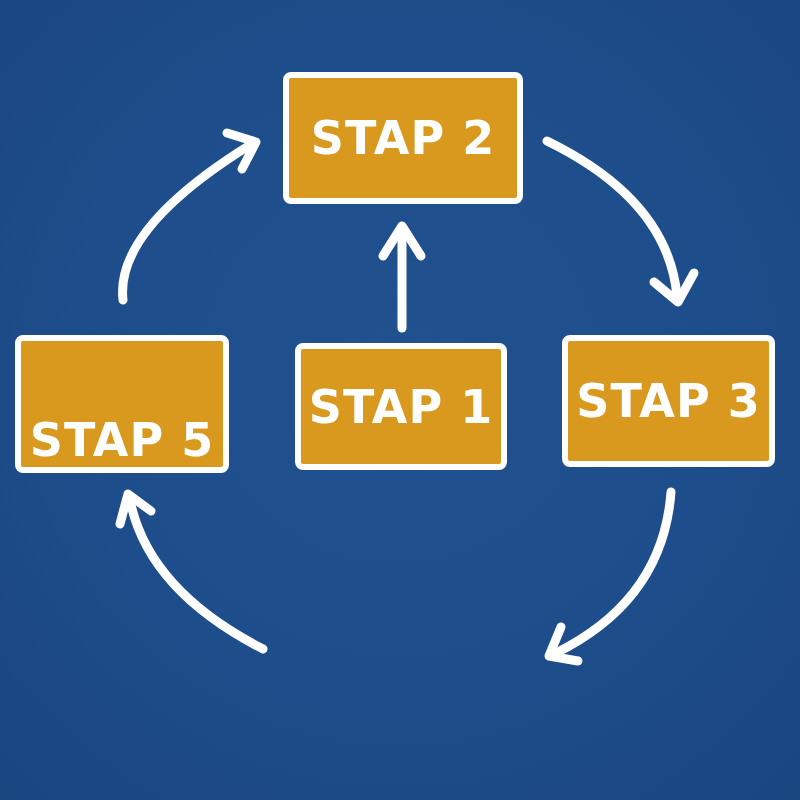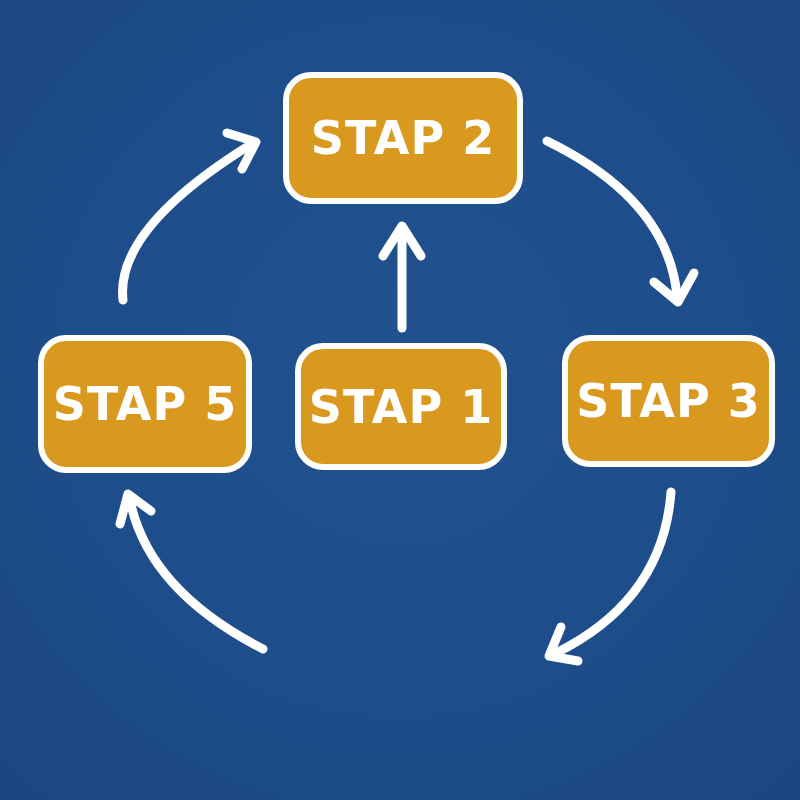--- a/index.html
+++ b/index.html
@@ -19,38 +19,38 @@
     left: 0;
     top: 0;
     width: 800px;
     height: 800px;
     pointer-events: none;
   }
   .step-box {
     position: absolute;
     background: #D9991F;
     border: 6px solid #FFFFFF;
-    border-radius: 28px;
+    border-radius: 8px;
     box-sizing: border-box;
     display: flex;
     align-items: center;
     justify-content: center;
   }
   .step-label {
     color: #FFFFFF;
     font-weight: bold;
     font-size: 46px;
     letter-spacing: 1px;
     white-space: nowrap;
     user-select: none;
   }
   .box-top    { left: 283px; top: 72px;  width: 240px; height: 132px; }
   .box-center { left: 295px; top: 343px; width: 212px; height: 127px; }
   .box-right  { left: 562px; top: 335px; width: 213px; height: 132px; }
-  .box-left   { left: 38px;  top: 335px; width: 214px; height: 138px; }
+  .box-left   { left: 15px;  top: 335px; width: 214px; height: 138px; align-items: flex-end; }
   .box-bottom { left: 286px; top: 593px; width: 234px; height: 134px; }
 </style>
 </head>
 <body>
 
 <div class="canvas">
 
   <svg class="arrow-layer" viewBox="0 0 800 800" fill="none" stroke-linecap="round" stroke-linejoin="round">
 
     <g>

